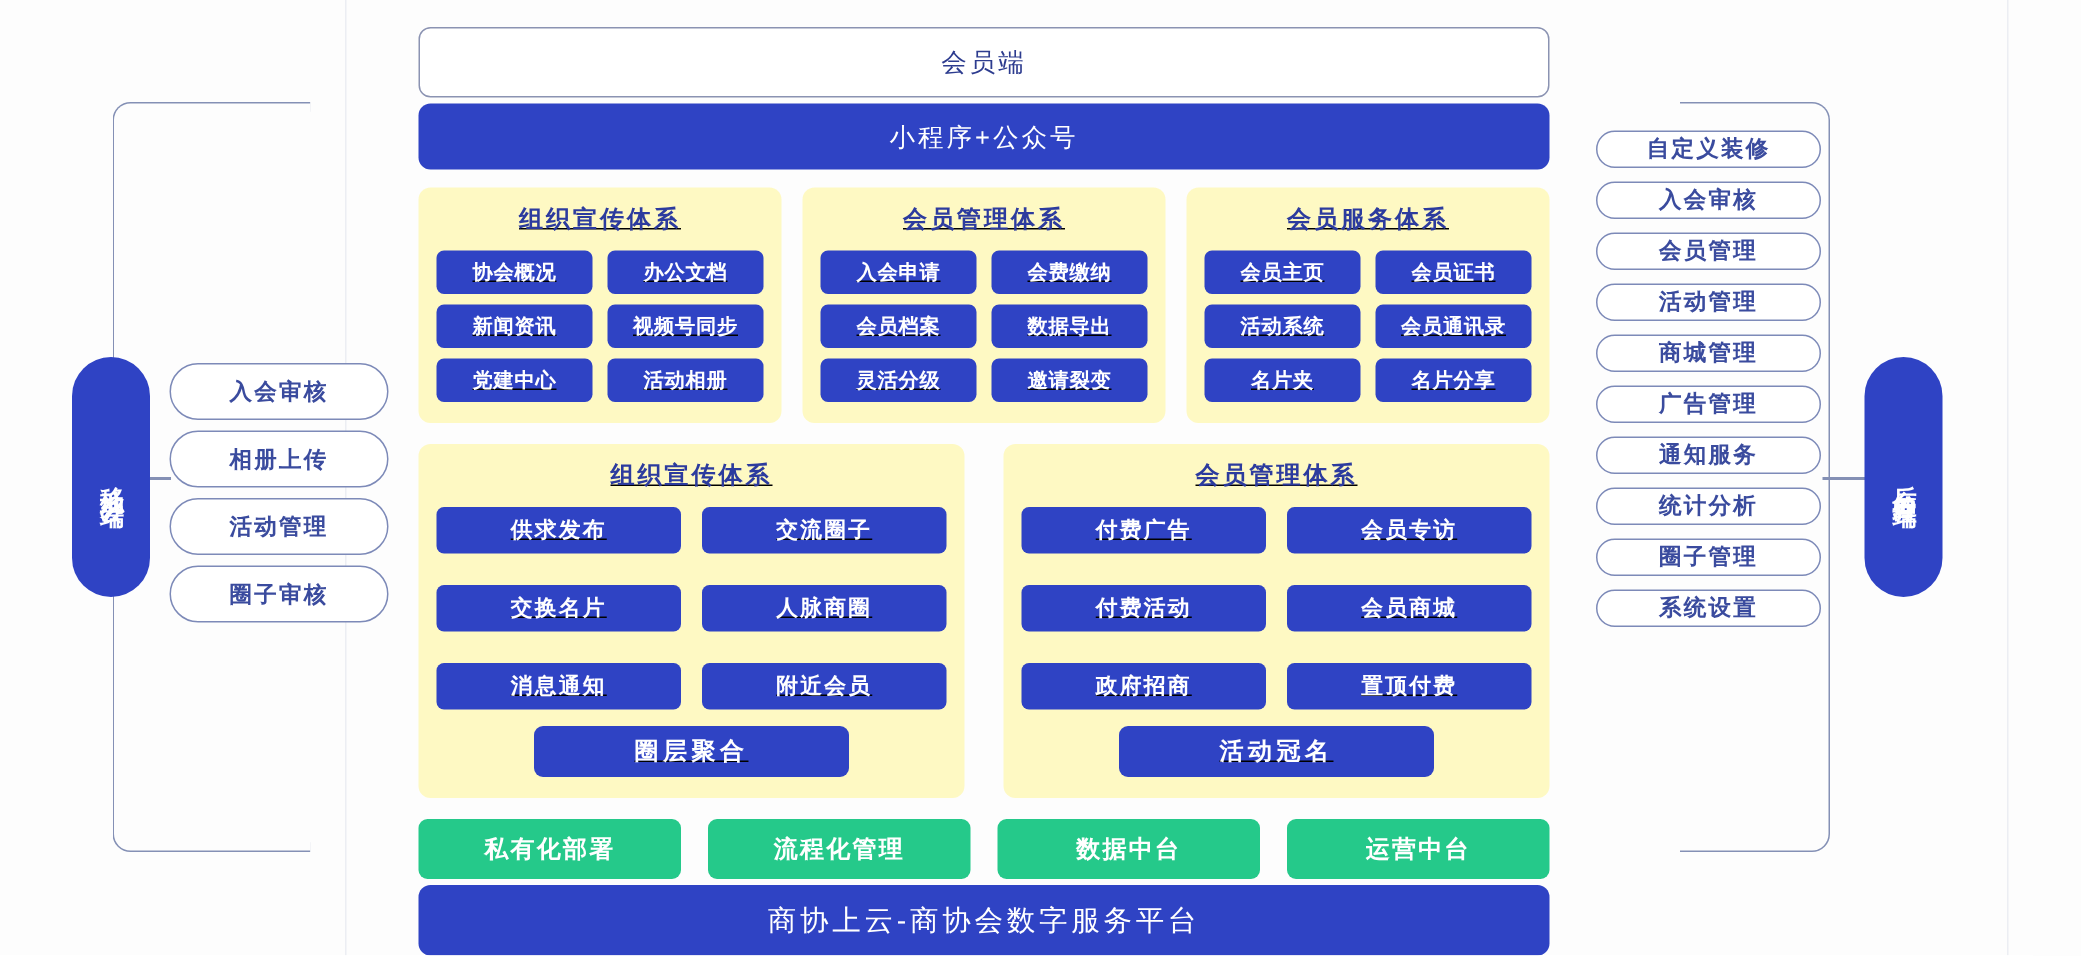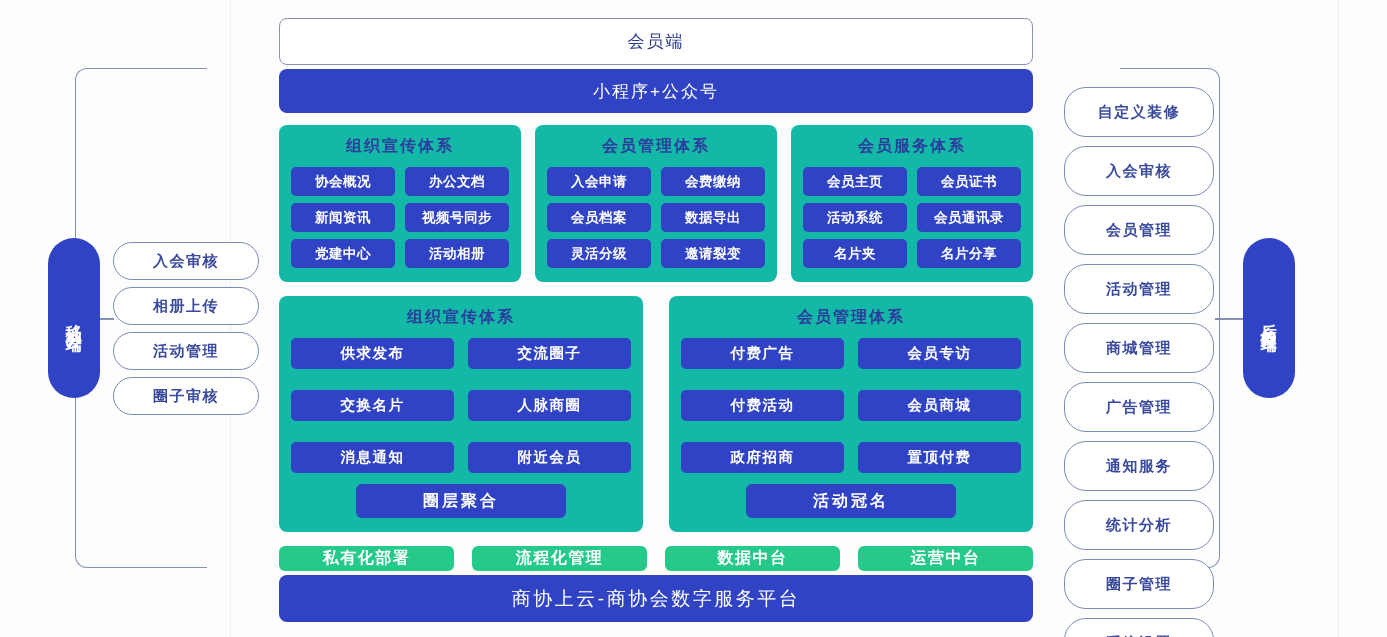--- a/index.html
+++ b/index.html
@@ -85,21 +85,21 @@
     border-radius: 22px;
     background: #ffffff;
     color: #3a4b9e;
     font-size: 15px;
     font-weight: 700;
     letter-spacing: 1.5px;
     display: flex;
     align-items: center;
     justify-content: center;
   }
-  #admin-list .capsule { height: 50px; }
+  #admin-list .capsule { height: 25px; }
 
   
   #center {
     position: absolute;
     left: 279px; top: 18px;
     width: 754px;
   }
 
   .outline-bar {
     box-sizing: border-box;
@@ -133,24 +133,25 @@
   .solid-bar.platform { height: 47px; font-size: 19px; letter-spacing: 2.5px; }
 
   
   .panel-row {
     display: flex;
     gap: 14px;
     margin-top: 12px;
   }
   .panel {
     box-sizing: border-box;
-    background: #14b8a6;
+    background: #fef9c3;
     border-radius: 8px;
     padding: 11px 12px 14px 12px;
     flex: 1;
+    text-decoration: underline;
   }
   .panel-title {
     text-align: center;
     color: #2c3b9e;
     font-size: 16px;
     font-weight: 700;
     letter-spacing: 2px;
     margin-bottom: 10px;
   }
   .panel-grid {
@@ -195,21 +196,21 @@
 
   
   .green-row {
     display: flex;
     gap: 18px;
     margin-top: 14px;
   }
   .green-chip {
     box-sizing: border-box;
     flex: 1;
-    height: 25px;
+    height: 40px;
     background: #25c98a;
     color: #ffffff;
     border-radius: 6px;
     font-size: 16px;
     font-weight: 700;
     letter-spacing: 1.5px;
     display: flex;
     align-items: center;
     justify-content: center;
   }

